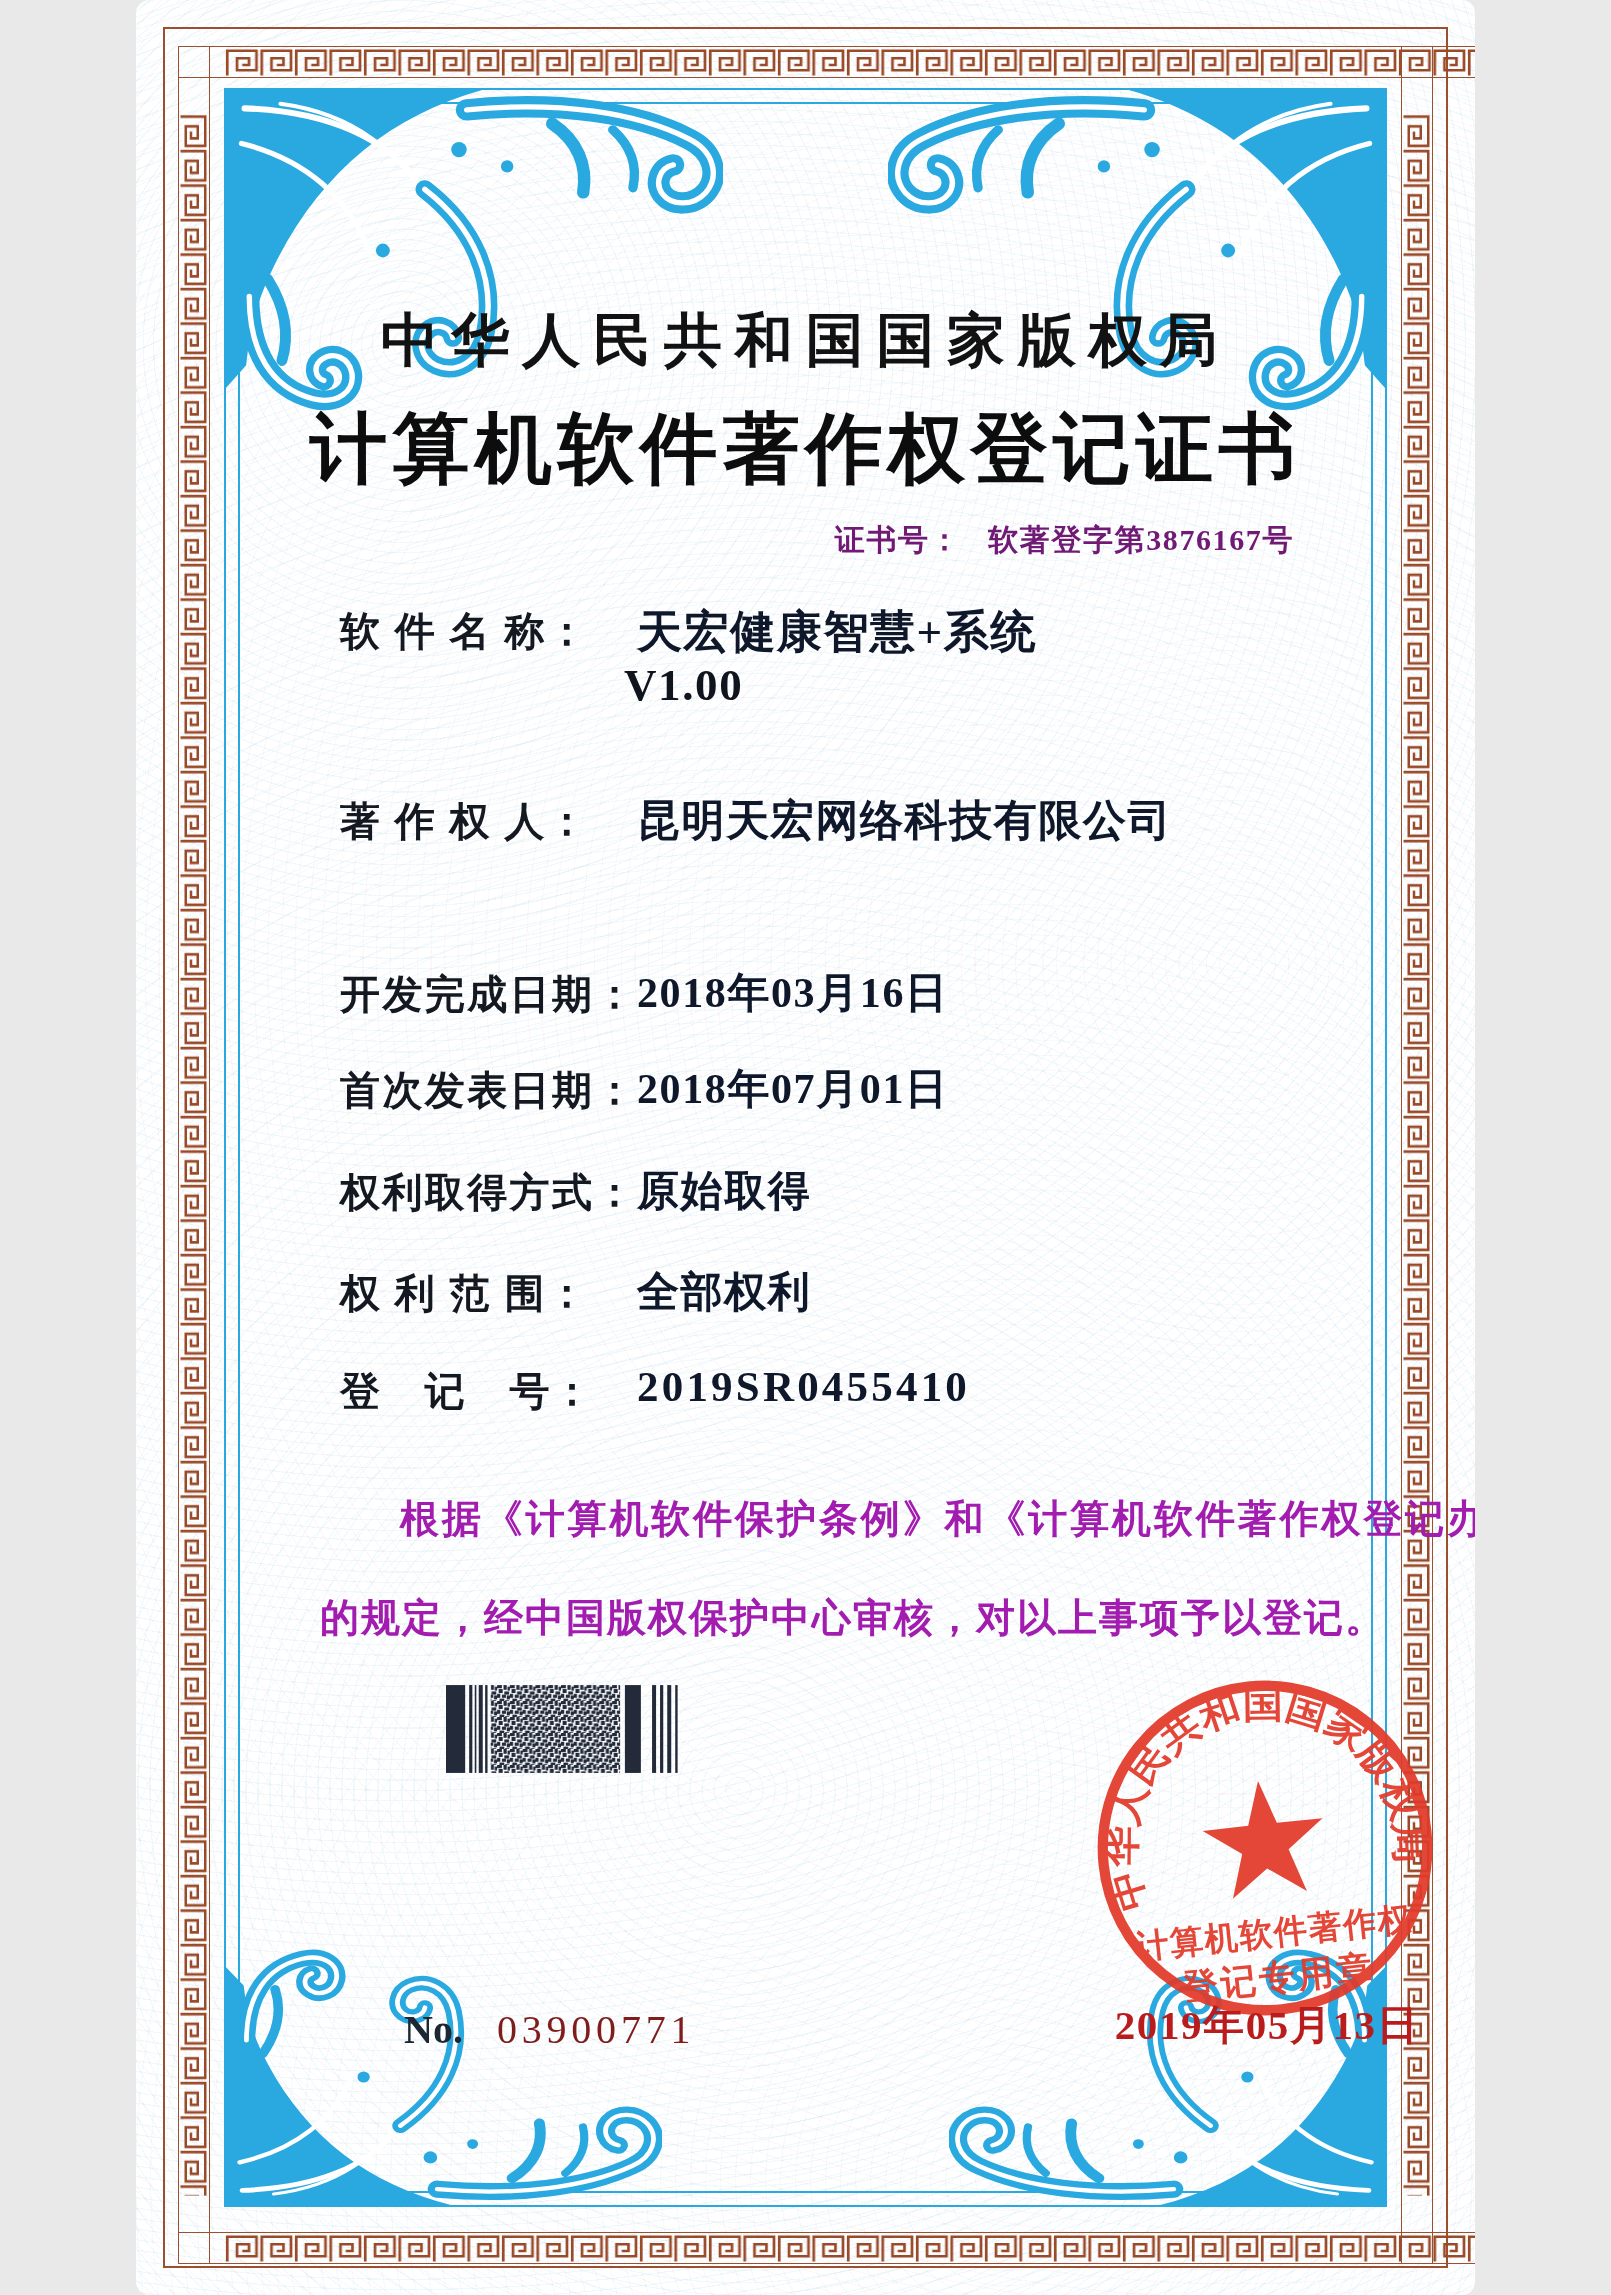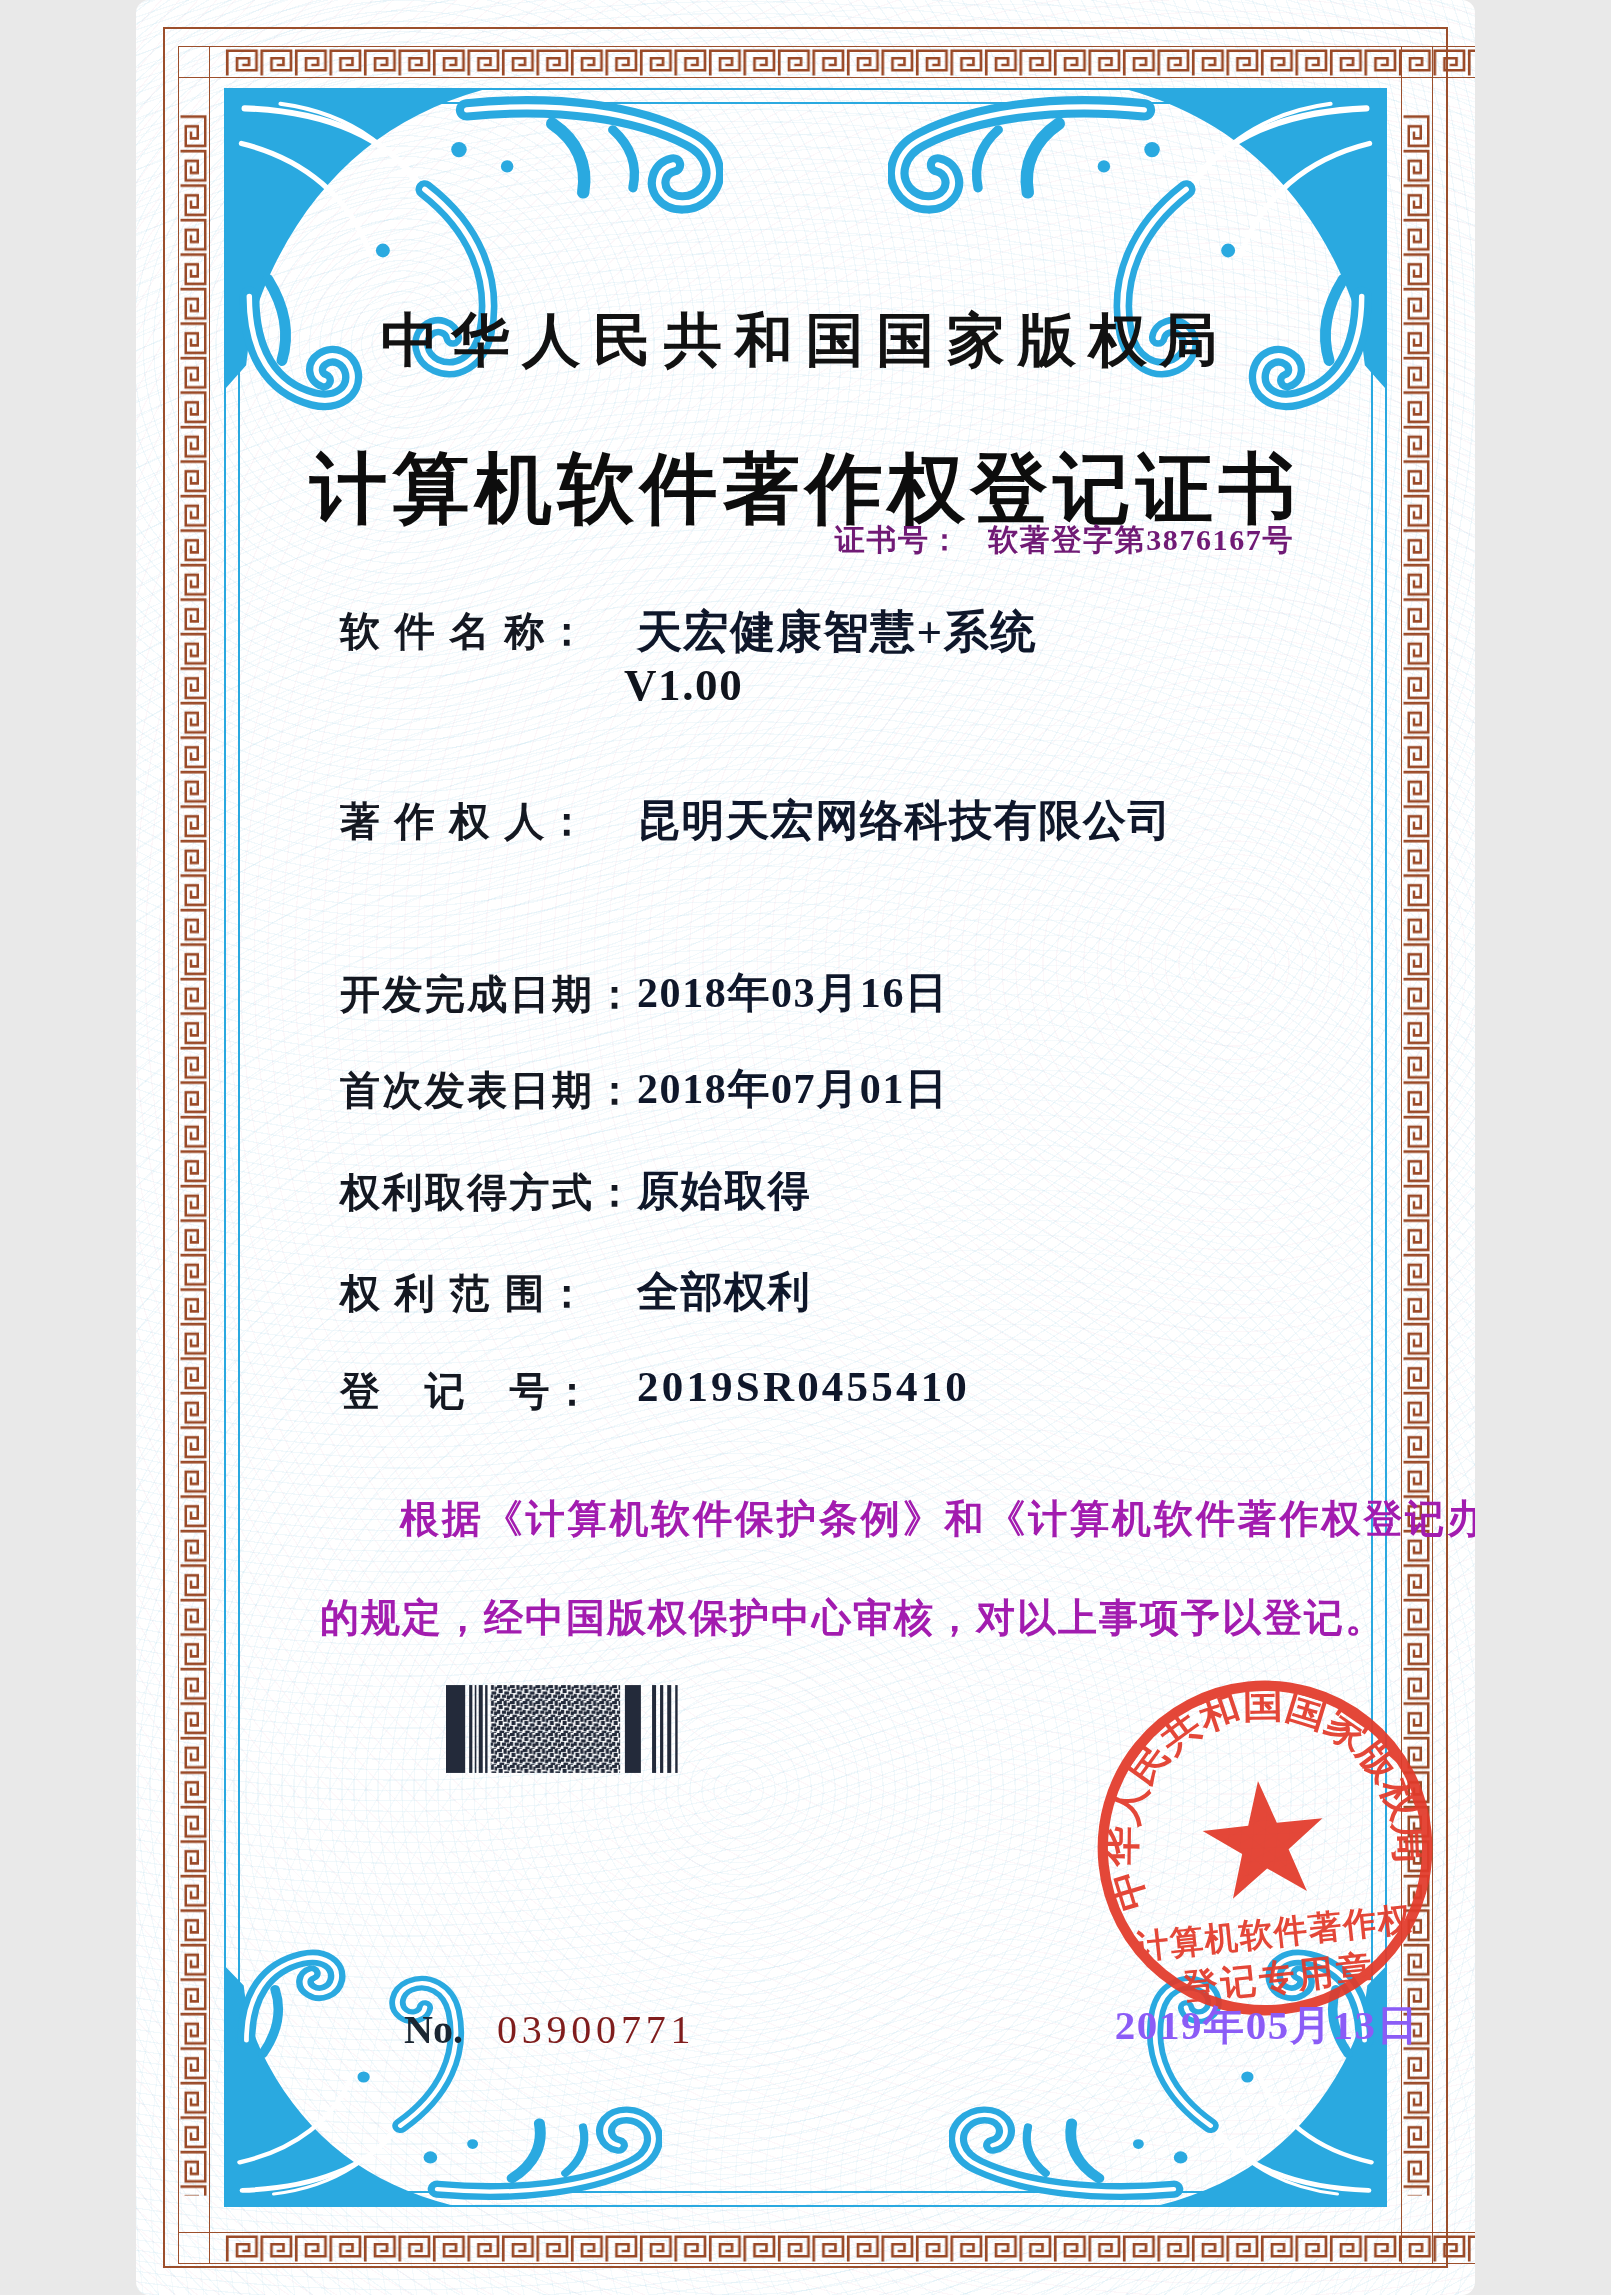--- a/index.html
+++ b/index.html
@@ -31,21 +31,21 @@
   .fl-tl{left:90px;top:90px;width:497px;height:321px;}
   .fl-tr{right:90px;top:90px;width:497px;height:321px;transform:scaleX(-1);}
   .fl-bl{left:90px;bottom:90px;width:436px;height:256px;transform:scaleY(-1);}
   .fl-br{right:90px;bottom:90px;width:436px;height:256px;transform:scale(-1,-1);}
   .issuer-title{
     position:absolute;left:0;right:0;top:302px;text-align:center;
     font-size:58px;font-weight:700;letter-spacing:12.8px;color:#121212;white-space:nowrap;
   }
   .cert-title{
     position:absolute;left:0;right:0;top:398px;text-align:center;
-    font-size:77px;font-weight:700;letter-spacing:5.6px;color:#0d0d0d;white-space:nowrap;margin-top:40px;
+    font-size:77px;font-weight:700;letter-spacing:5.6px;color:#0d0d0d;white-space:nowrap;
   }
   .cert-no{
     position:absolute;right:181px;top:520px;font-size:30px;font-weight:700;
     color:#701a75;letter-spacing:1.6px;white-space:nowrap;
   }
   .cert-no .cert-no-label{margin-right:27px;}
   .row{position:absolute;left:204px;width:1247px;height:56px;font-family:Liberation Serif, serif;}
   .row .lbl{position:absolute;left:0;top:0;font-size:40px;font-weight:700;color:#141821;letter-spacing:2.4px;white-space:nowrap;}
   .row .val{position:absolute;left:285px;top:-1.6px;font-size:42px;font-weight:700;color:#0f172a;letter-spacing:1.6px;white-space:nowrap;margin-left:12px;}
   .row-software{top:604px;}
@@ -61,21 +61,21 @@
   .row-regno .val{font-size:43px;letter-spacing:3.2px;}
   .statement{
     position:absolute;left:184px;top:1469px;width:1252px;
     font-size:39px;font-weight:700;color:#a21caf;line-height:99px;
     text-indent:80px;letter-spacing:2px;text-align:justify;
   }
   .barcode{position:absolute;left:310px;top:1685px;width:246px;height:88px;}
   .seal-svg{position:absolute;left:947px;top:1666px;width:364px;height:364px;transform:rotate(-6deg);opacity:0.93;}
   .issue-date{
     position:absolute;left:931px;top:1998px;width:400px;text-align:center;
-    font-size:41px;font-weight:700;color:#8b5cf6;letter-spacing:1.6px;
+    font-size:41px;font-weight:700;color:#b91c1c;letter-spacing:1.6px;
   }
   .serial{position:absolute;left:268px;top:2006px;font-size:40px;font-weight:700;color:#1c2733;white-space:nowrap;}
   .serial .num{color:#7f1d1d;margin-left:34px;letter-spacing:4.8px;font-weight:400;}
   .seal-text{font-family:"Liberation Serif","DejaVu Serif",serif;}
 </style>
 </head>
 <body>
 
 <svg width="0" height="0" style="position:absolute" aria-hidden="true">
   <defs>

